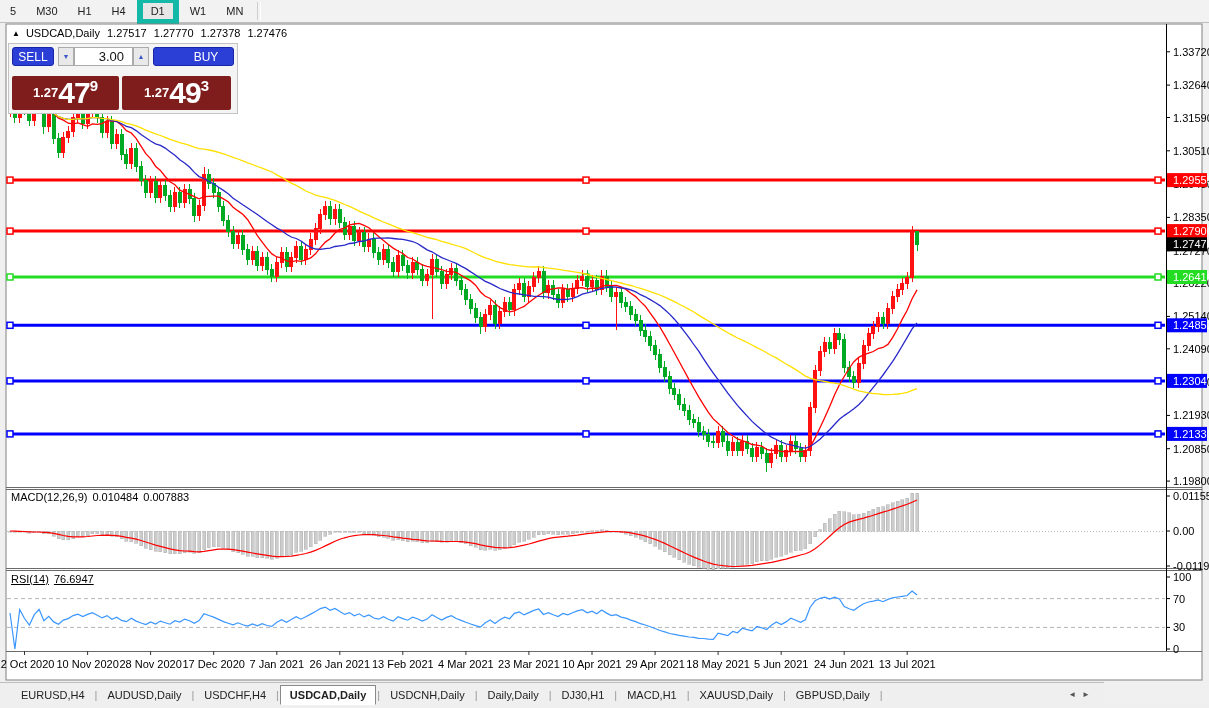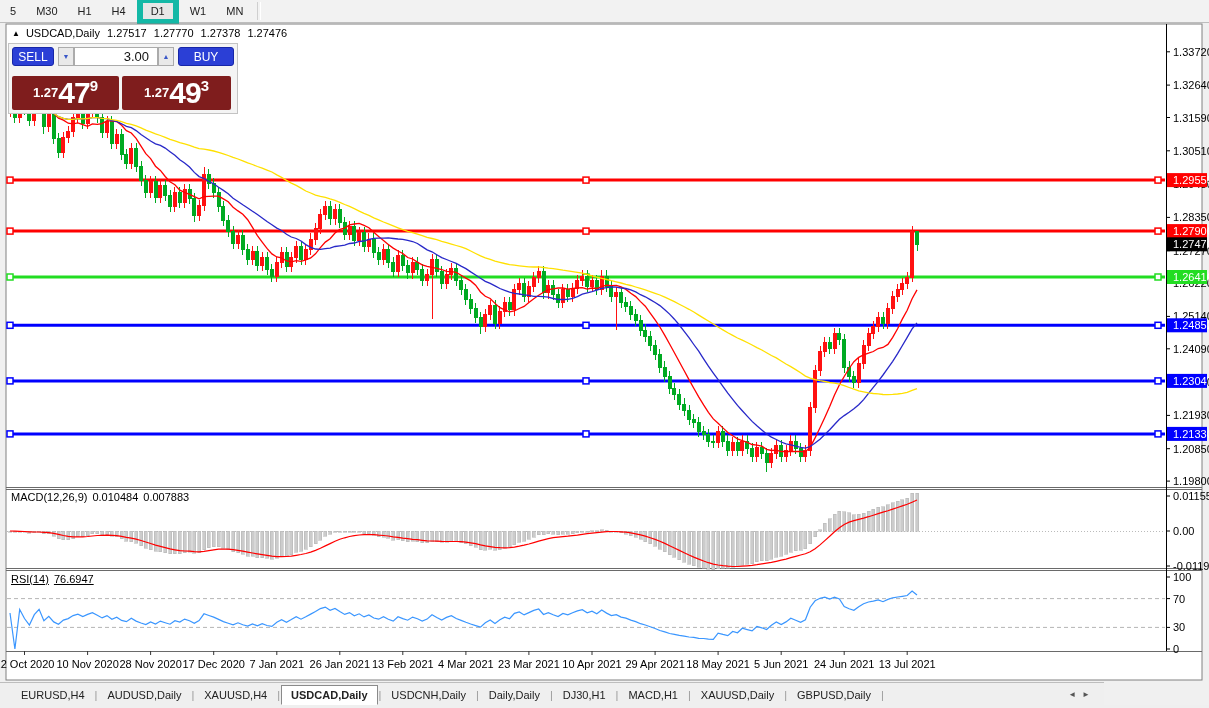--- a/index.html
+++ b/index.html
@@ -19,21 +19,21 @@
   #chart-header .tri{font-size:8px;vertical-align:1px;margin-right:6px;}
   #chart-header span{margin-right:4px;font-weight:normal;}
   #chart-header .sym{font-weight:normal;}
   
   #trade-panel{position:absolute;left:8px;top:43px;width:230px;z-index:6;background:#f4f4f4;
                border:1px solid #c3c3c3;padding:3px;box-sizing:border-box;}
   .tp-row1{display:flex;align-items:stretch;height:19px;margin-bottom:10px;}
   .btn-trade{background:#2b3fd6;color:#fff;border:1px solid #1726a8;border-radius:3px;
              display:flex;align-items:center;justify-content:center;font-size:12px;}
   #sell-btn{width:40px;margin-right:4px;}
-  #buy-btn{width:54px;margin-left:4px;}
+  #buy-btn{width:54px;margin-left:4px;padding-left:25px;}
   .spin{width:14px;background:#e9e9e9;border:1px solid #ababab;color:#3a57c8;font-size:7px;
         display:flex;align-items:center;justify-content:center;}
   #volume-box{flex:1;background:#fff;border:1px solid #ababab;display:flex;align-items:center;
               justify-content:flex-end;padding-right:8px;font-size:13px;}
   .tp-row2{display:flex;}
   .bigprice{background:#7f1d1d;color:#fff;height:33px;border-radius:2px;display:flex;
             align-items:center;justify-content:center;padding-bottom:1px;}
   #sell-price{width:107px;margin-right:3px;}
   #buy-price{width:109px;}
   .bp-small{font-size:13px;font-weight:bold;line-height:20px;}
@@ -821,21 +821,21 @@
 <div class="ind-label" style="left:11px;top:573px;text-decoration:underline;">
   <span>RSI(14)</span><span>76.6947</span>
 </div>
 
 <div id="tabbar">
     <span style="width: 12px;"></span>
     <span class="tab">EURUSD,H4</span>
     <span class="tsep">|</span>
     <span class="tab">AUDUSD,Daily</span>
     <span class="tsep">|</span>
-    <span class="tab">XAUUSD,H4</span>
+    <span class="tab">USDCHF,H4</span>
     <span class="tsep">|</span>
     <span class="tab active">USDCAD,Daily</span>
     <span class="tsep">|</span>
     <span class="tab">USDCNH,Daily</span>
     <span class="tsep">|</span>
     <span class="tab">Daily,Daily</span>
     <span class="tsep">|</span>
     <span class="tab">DJ30,H1</span>
     <span class="tsep">|</span>
     <span class="tab">MACD,H1</span>

